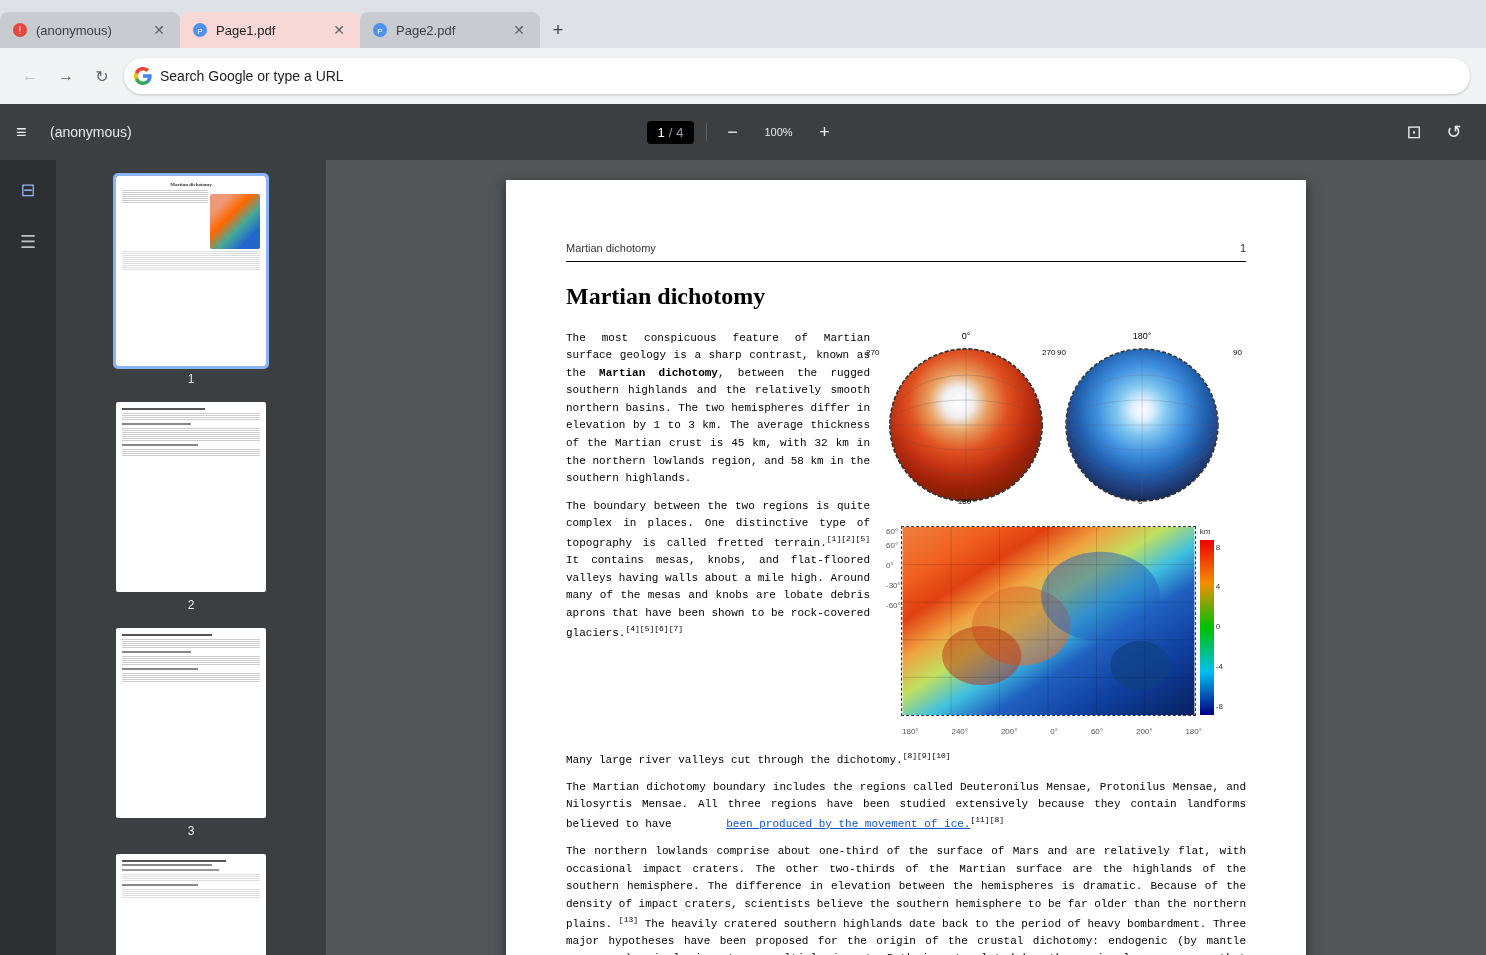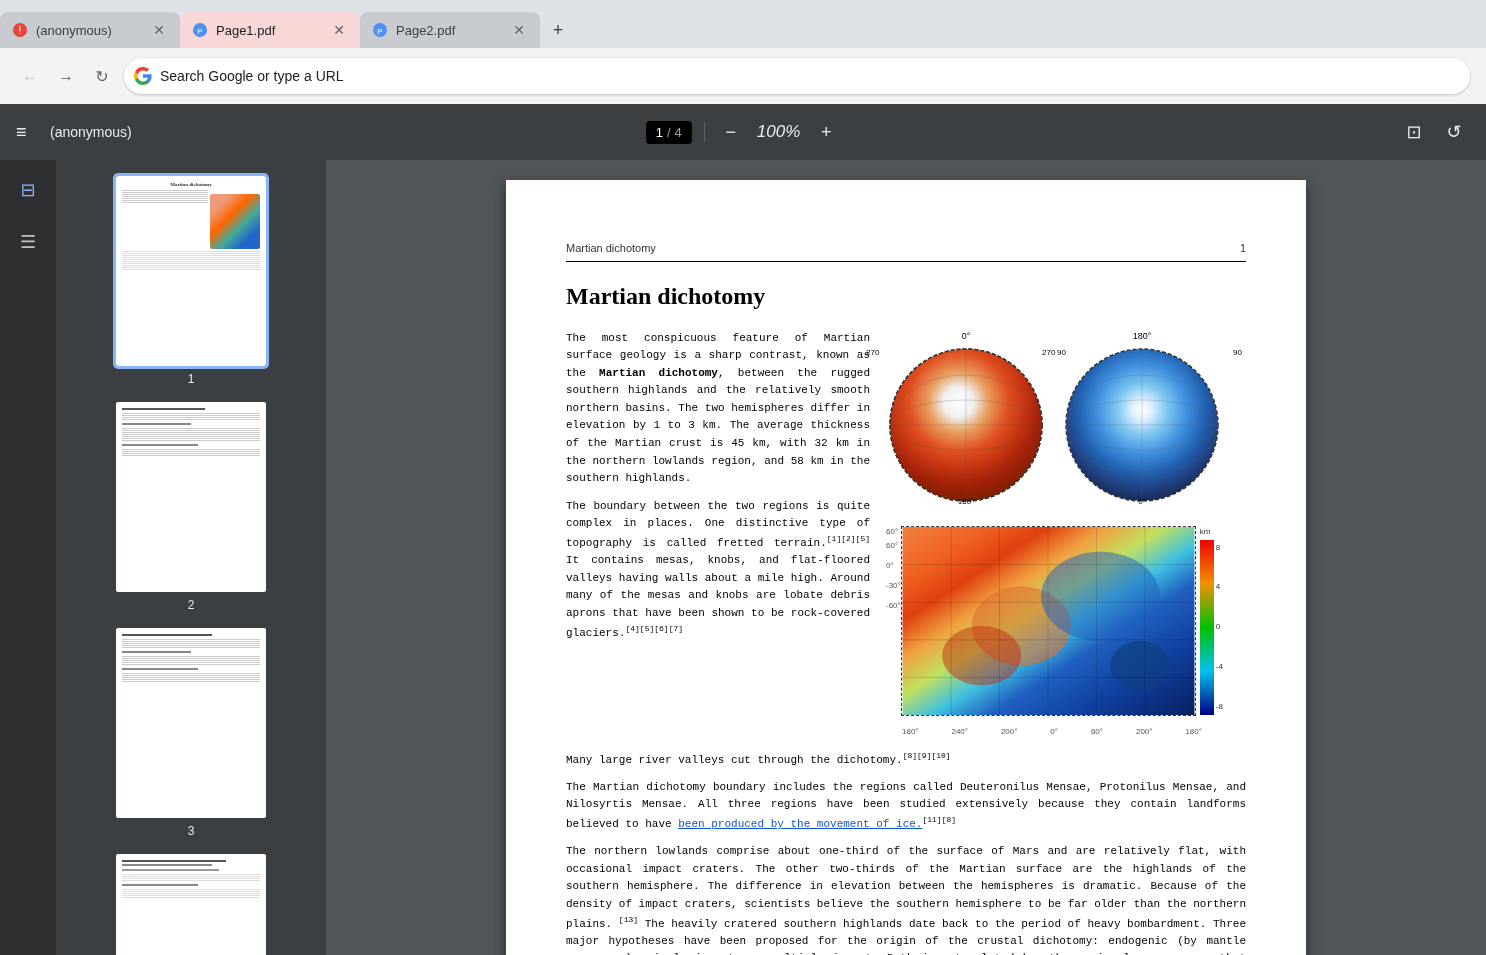--- a/index.html
+++ b/index.html
@@ -103,21 +103,21 @@
     .page-num { color: #fff; font-size: 13px; }
     .page-sep { color: #9aa0a6; font-size: 13px; }
     .page-total { color: #9aa0a6; font-size: 13px; }
     .divider-v { width: 1px; height: 20px; background: #5f6368; }
     .zoom-btn {
       width: 28px; height: 28px; border-radius: 4px;
       display: flex; align-items: center; justify-content: center;
       cursor: pointer; color: #e8eaed; font-size: 18px;
     }
     .zoom-level {
-      font-size: 17px; color: #e8eaed; min-width: 40px; text-align: center; font-style: italic;
+      font-size: 11px; color: #e8eaed; min-width: 40px; text-align: center;
     }
     .toolbar-icons { position: absolute; right: 16px; display: flex; gap: 8px; }
     .toolbar-icon-btn {
       width: 32px; height: 32px; border-radius: 4px;
       display: flex; align-items: center; justify-content: center;
       cursor: pointer; color: #e8eaed; font-size: 18px;
     }
 
     
     .pdf-viewer-body { display: flex; flex: 1; overflow: hidden; }
@@ -199,21 +199,21 @@
       font-family: 'Times New Roman', serif;
     }
     .pdf-columns { display: flex; gap: 16px; margin-bottom: 12px; }
     .pdf-col-left { flex: 1; text-align: justify; font-size: 11px; line-height: 1.6; }
     .pdf-col-right { width: 360px; flex-shrink: 0; }
     .pdf-figures { display: flex; flex-direction: column; gap: 8px; }
     .fig-row { display: flex; gap: 8px; }
 
     .pdf-para { text-align: justify; font-size: 11px; line-height: 1.6; margin-bottom: 10px; font-family: Liberation Mono, monospace; }
     .bold { font-weight: bold; }
-    .link { color: #1155cc; text-decoration: underline; }
+    .link { color: #1155cc; text-decoration: underline; margin-left: 48px; }
 
     
     .pdf-sidebar::-webkit-scrollbar { width: 6px; }
     .pdf-sidebar::-webkit-scrollbar-track { background: #3c3f41; }
     .pdf-sidebar::-webkit-scrollbar-thumb { background: #5f6368; border-radius: 3px; }
     .pdf-content::-webkit-scrollbar { width: 8px; }
     .pdf-content::-webkit-scrollbar-track { background: #3c3f41; }
     .pdf-content::-webkit-scrollbar-thumb { background: #5f6368; border-radius: 4px; }
 
     

